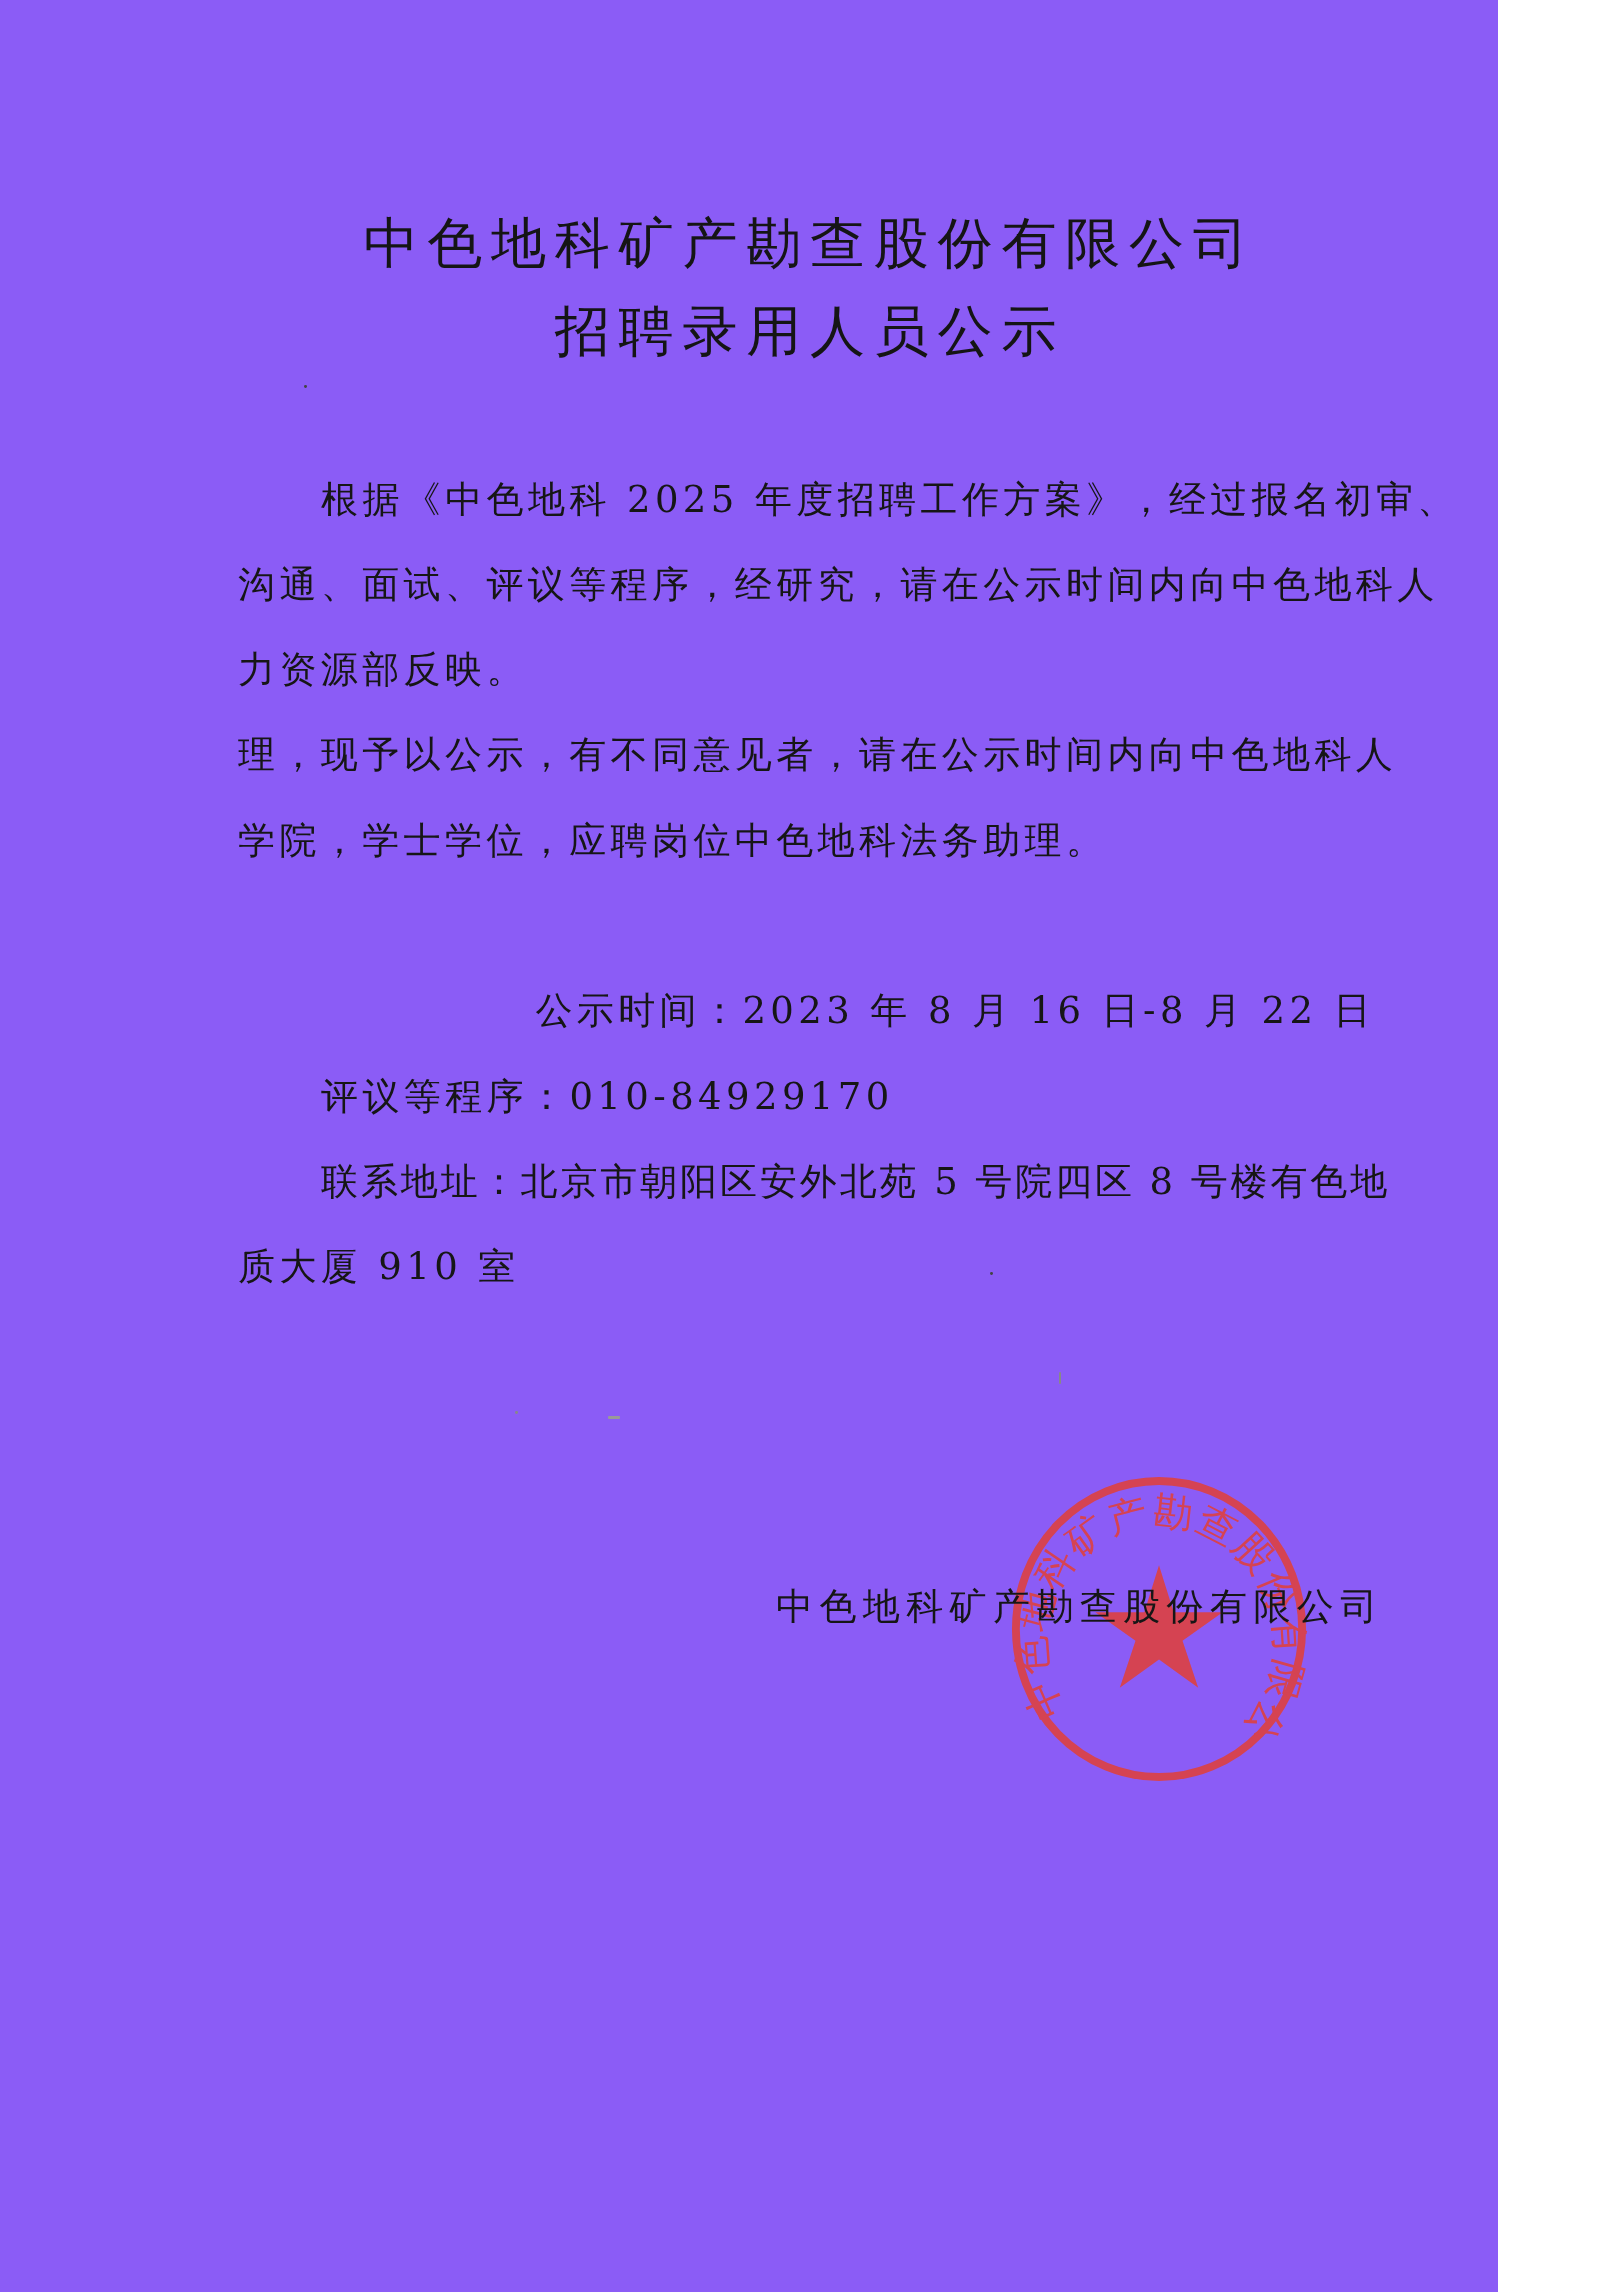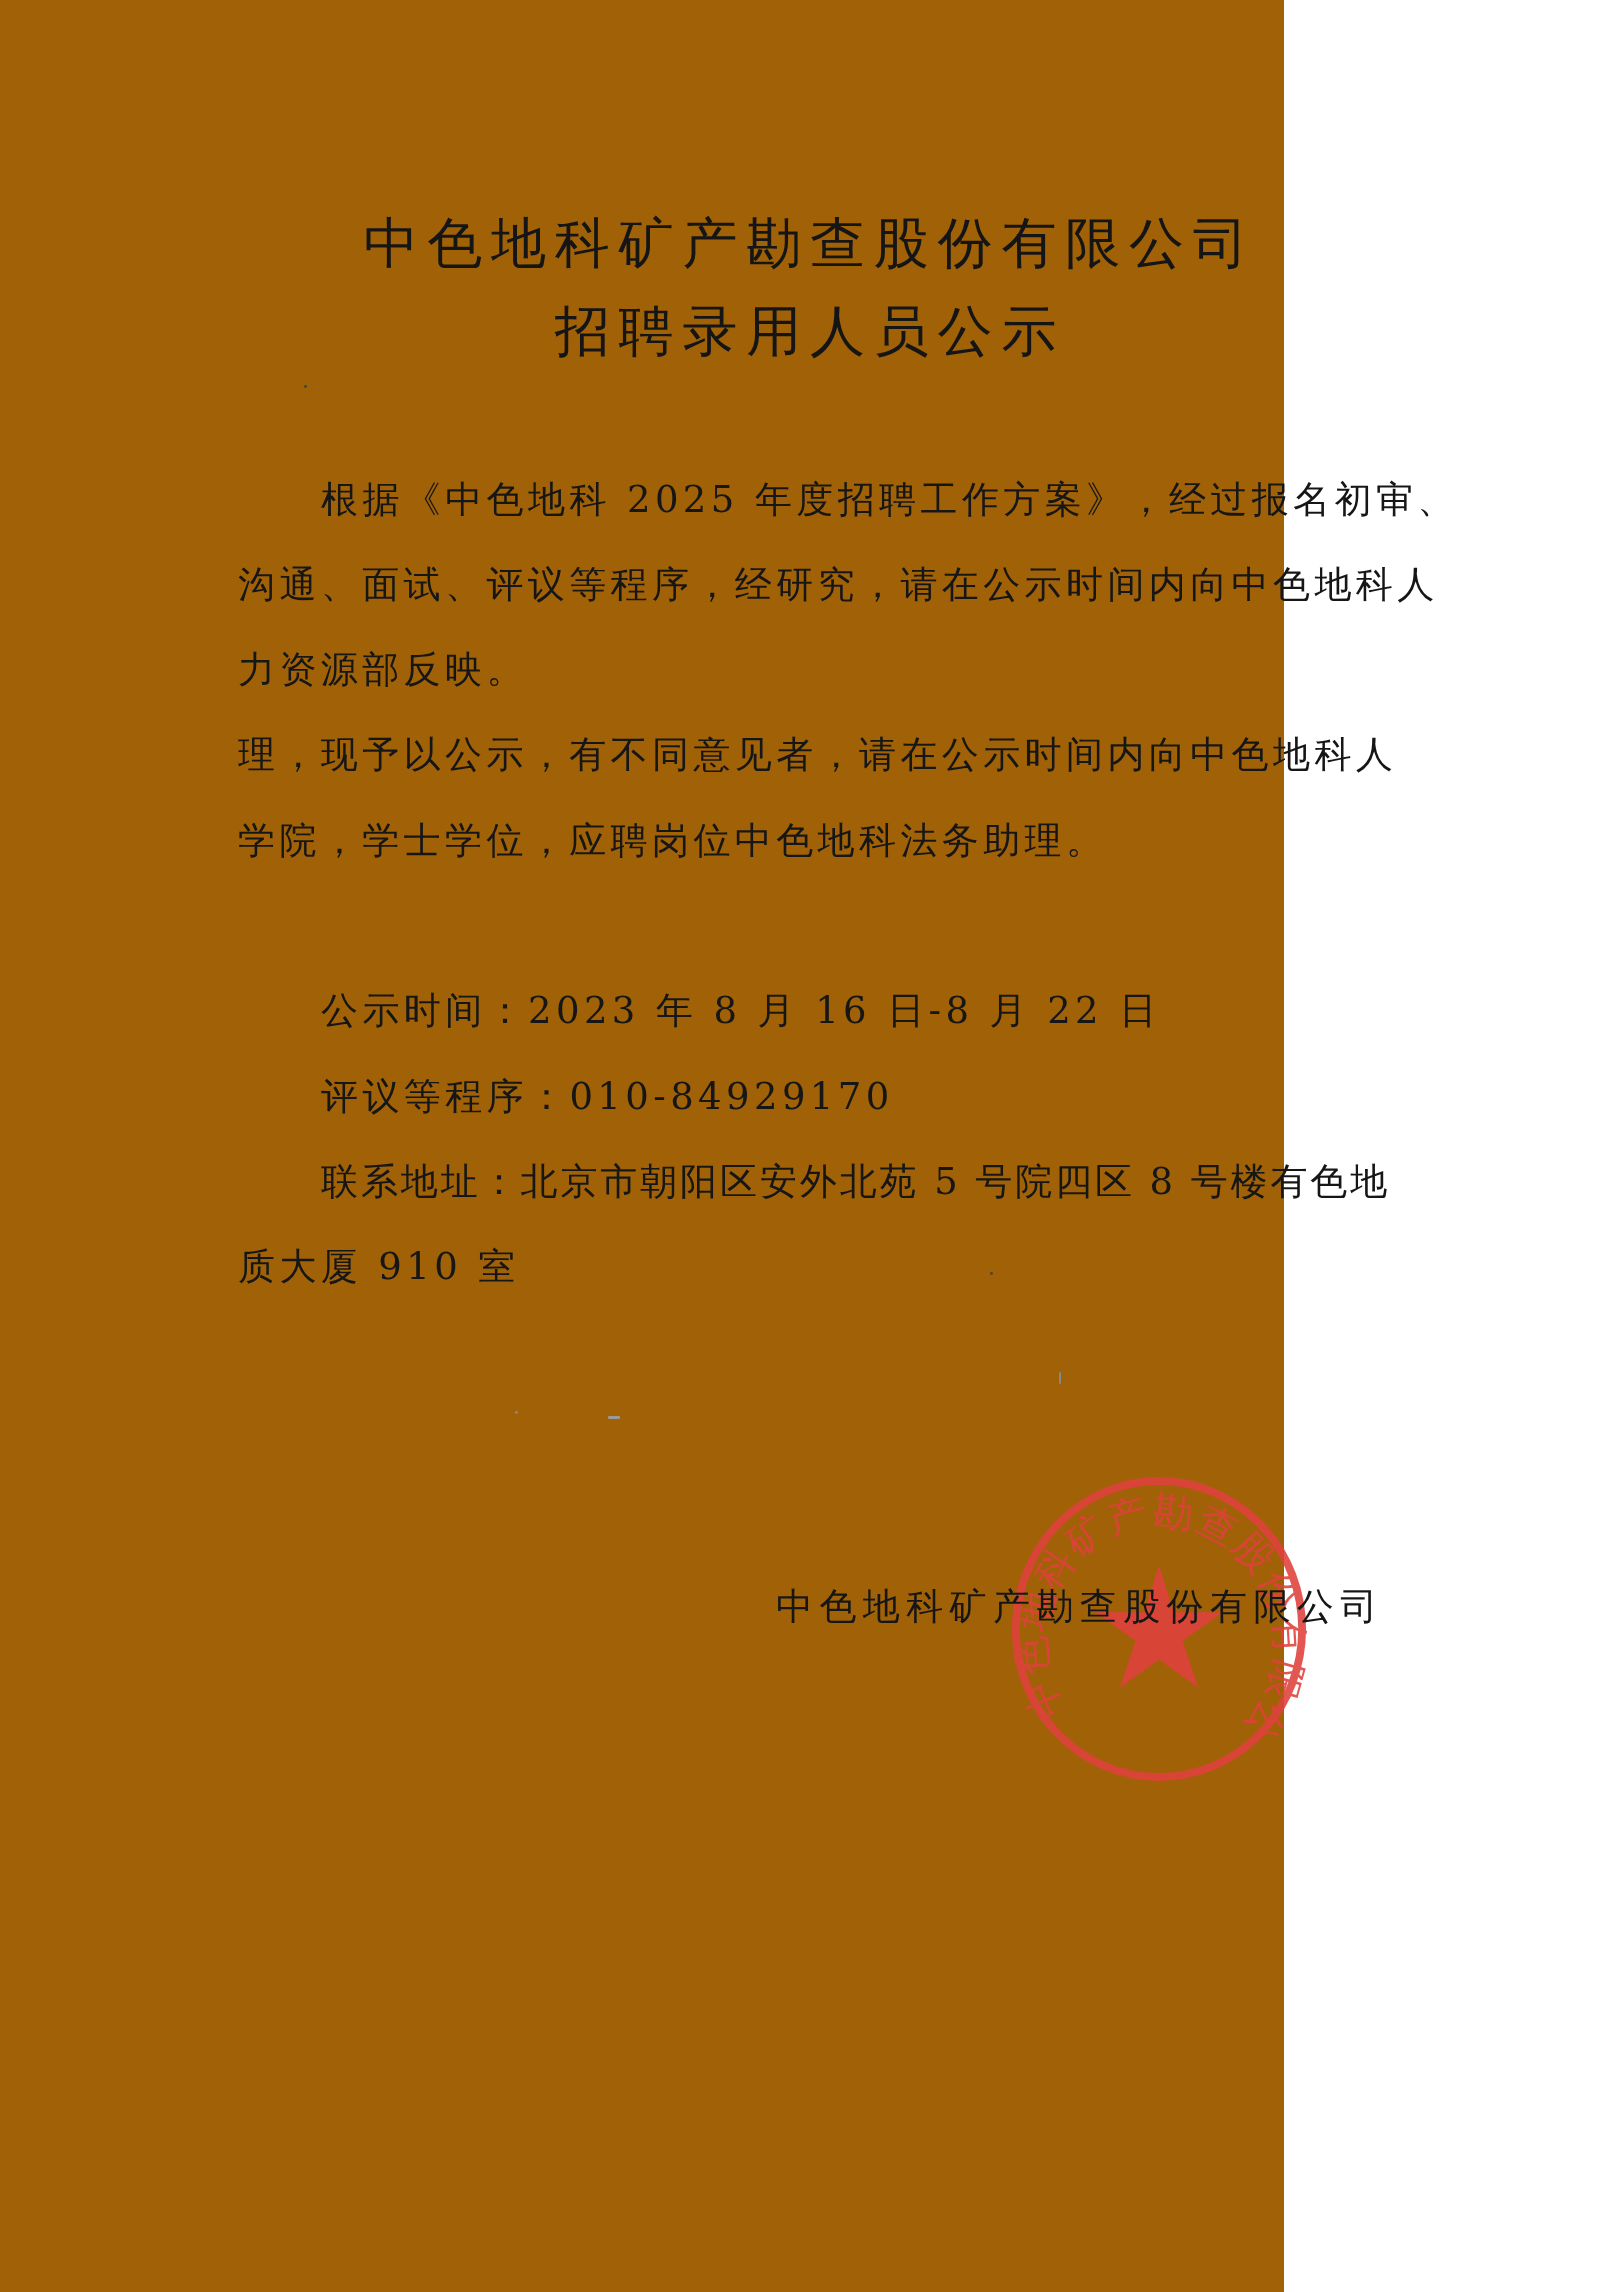--- a/index.html
+++ b/index.html
@@ -11,22 +11,22 @@
       width: 1620px;
       height: 2293px;
       position: relative;
       overflow: hidden;
       font-family: "DejaVu Serif", "Liberation Serif", serif;
       color: #1a1a1a;
     }
     .page {
       position: absolute;
       left: 0; top: 0;
-      width: 1284px; height: 2293px;
-      background: #a16207;
+      width: 1498px; height: 2293px;
+      background: #8b5cf6;
     }
     .title {
       position: absolute;
       left: 0;
       width: 1620px;
       text-align: center;
       font-size: 55px;
       letter-spacing: 8.8px;
       line-height: 1;
       font-weight: normal;
@@ -96,21 +96,21 @@
     <span class="line">沟通、面试、评议等程序，经研究，请在公示时间内向中色地科人</span>
     <span class="line">力资源部反映。</span>
     <span class="line">理，现予以公示，有不同意见者，请在公示时间内向中色地科人</span>
   </div>
 
   <div class="body-text" style="top:798px;">
     <span class="line">学院，学士学位，应聘岗位中色地科法务助理。</span>
   </div>
 
   <div class="body-text" style="top:968px;">
-    <span class="line" style="padding-left:83px;"><span>公示时间：</span><span>2023 年 8 月 16 日-8 月 22 日</span></span>
+    <span class="line" style="padding-left:83px;text-align:right;"><span>公示时间：</span><span>2023 年 8 月 16 日-8 月 22 日</span></span>
   </div>
 
   <div class="body-text" style="top:1054px;">
     <span class="line" style="padding-left:83px;"><span>评议等程序：</span><span>010-84929170</span></span>
   </div>
 
   <div class="body-text" style="top:1139px;">
     <span class="line" style="padding-left:83px; letter-spacing:2.9px;"><span>联系地址：</span><span>北京市朝阳区安外北苑 5 号院四区 8 号楼有色地</span></span>
     <span class="line">质大厦 910 室</span>
   </div>

